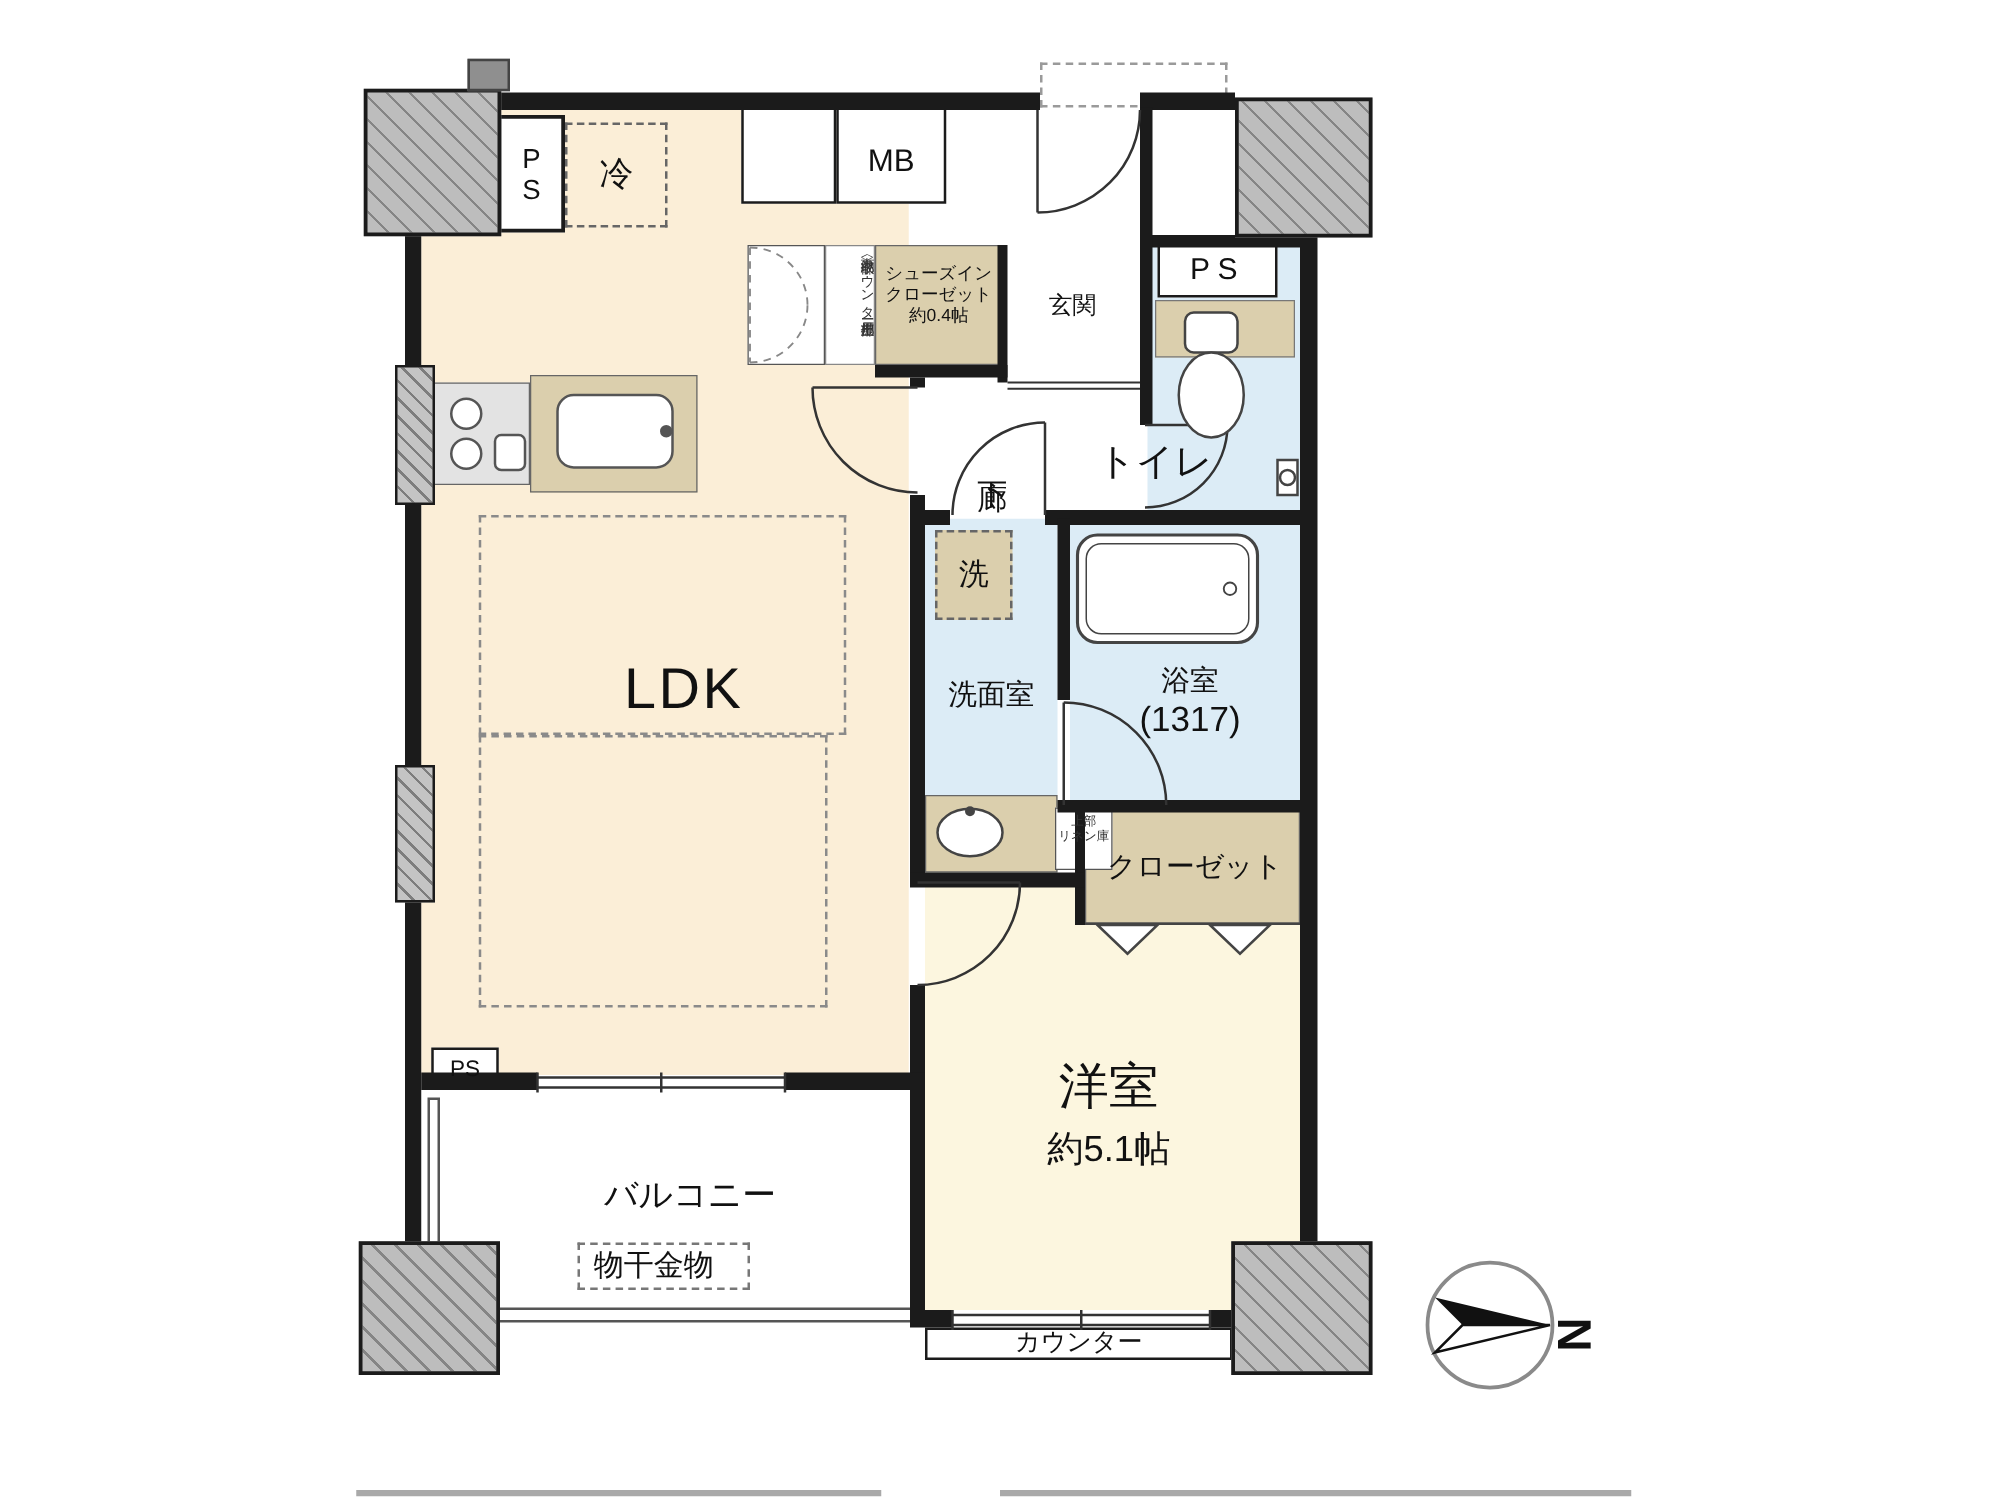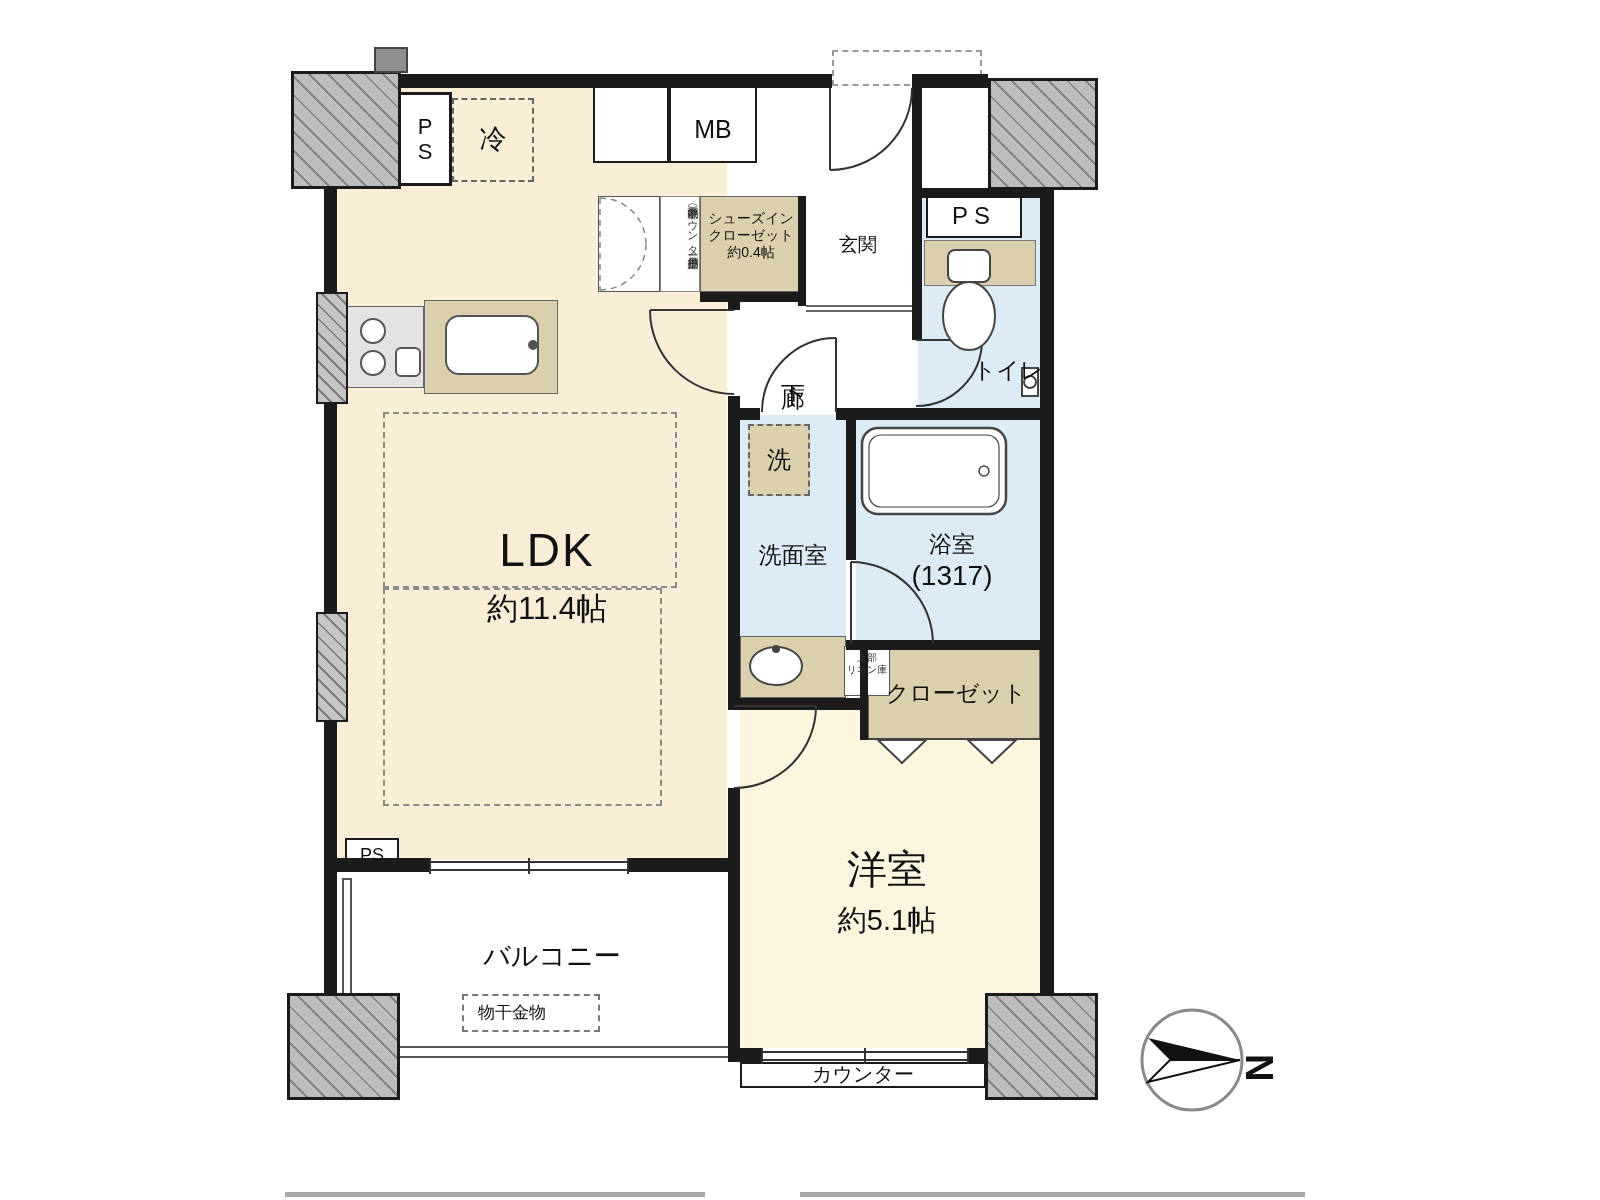--- a/index.html
+++ b/index.html
@@ -201,39 +201,38 @@
   <div class="note" style="position:absolute;left:663px;top:199px;width:36px;height:92px;color:#333;">〈下部収納〉カウンター上部吊戸棚</div>
 
   <div style="position:absolute;left:700px;top:210px;width:102px;text-align:center;font-size:14px;line-height:17px;">
     <span style="display:block;">シューズイン</span>
     <span style="display:block;">クローゼット</span>
     <span style="display:block;">約0.4帖</span>
   </div>
 
   <div class="lbl" style="left:800px;top:224px;width:116px;height:42px;font-size:19px;">玄関</div>
   <div class="lbl" style="left:926px;top:194px;width:96px;height:44px;font-size:24px;letter-spacing:6px;">PS</div>
-  <div class="lbl" style="left:956px;top:352px;width:104px;height:36px;font-size:23px;">トイレ</div>
+  <div class="lbl" style="left:872px;top:352px;width:104px;height:36px;font-size:30px;">トイレ</div>
   <div class="lbl vert" style="left:770px;top:322px;width:46px;height:88px;font-size:24px;">廊下</div>
   <div class="lbl" style="left:748px;top:424px;width:62px;height:72px;font-size:24px;">洗</div>
   <div class="lbl" style="left:734px;top:538px;width:118px;height:34px;font-size:23px;">洗面室</div>
   <div class="lbl" style="left:898px;top:528px;width:108px;height:32px;font-size:23px;">浴室</div>
   <div class="lbl" style="left:894px;top:562px;width:116px;height:28px;font-size:28px;">(1317)</div>
   <div class="lbl" style="left:872px;top:676px;width:168px;height:34px;font-size:23px;">クローゼット</div>
   <div style="position:absolute;left:844px;top:652px;width:46px;text-align:center;font-size:10px;line-height:12px;color:#333;">
     <span style="display:block;">上部</span>
     <span style="display:block;">リネン庫</span>
   </div>
 
   <div class="lbl" style="left:442px;top:522px;width:210px;height:56px;font-size:46px;letter-spacing:2px;">LDK</div>
-  <div class="lbl" style="left:437px;top:588px;width:220px;height:42px;font-size:31px;">約11.4帖</div>
 
   <div class="lbl" style="left:812px;top:842px;width:150px;height:54px;font-size:40px;">洋室</div>
   <div class="lbl" style="left:808px;top:902px;width:158px;height:38px;font-size:29px;text-align:right;">約5.1帖</div>
 
   <div class="lbl" style="left:472px;top:938px;width:160px;height:38px;font-size:27px;">バルコニー</div>
-  <div class="lbl" style="left:443px;top:994px;width:138px;height:38px;font-size:17px;">物干金物</div>
+  <div class="lbl" style="left:454px;top:994px;width:138px;height:38px;font-size:24px;">物干金物</div>
   <div class="lbl" style="left:740px;top:1060px;width:246px;height:28px;font-size:20px;">カウンター</div>
   <div class="lbl" style="left:345px;top:838px;width:54px;height:34px;font-size:18px;">PS</div>
 
   <div class="bar" style="left:285px;top:1192px;width:420px;height:5px;"></div>
   <div class="bar" style="left:800px;top:1192px;width:505px;height:5px;"></div>
 
 </div>
 
 </body></html>

